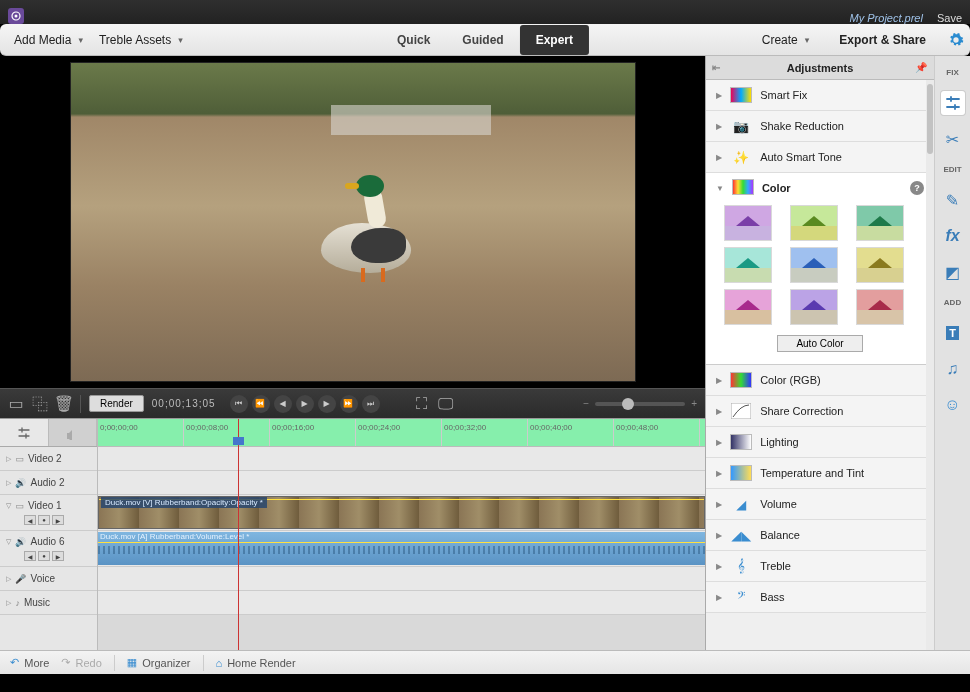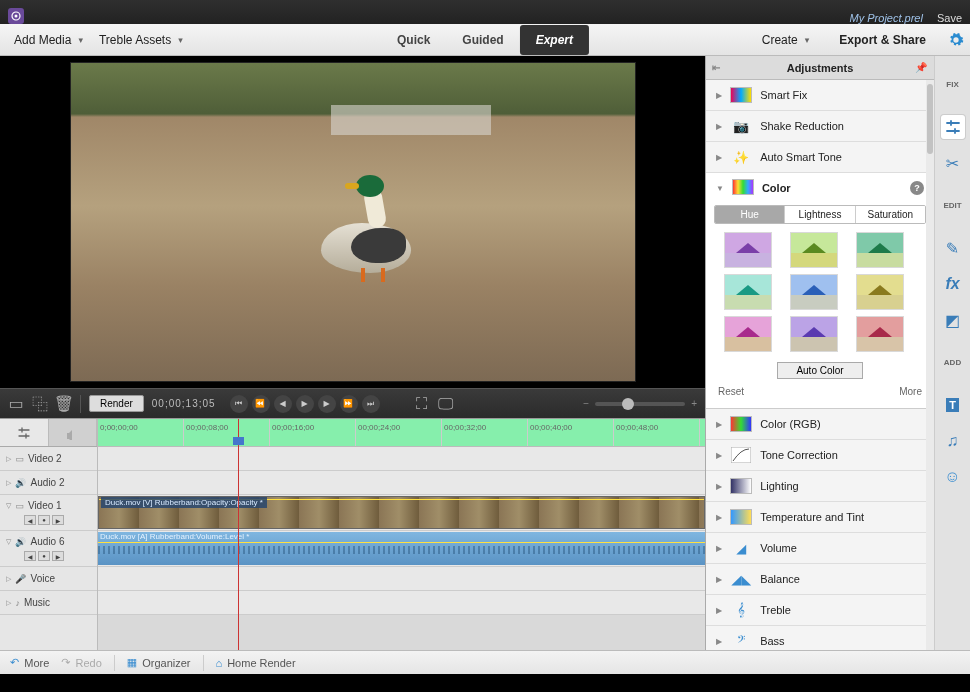--- a/index.html
+++ b/index.html
@@ -7,25 +7,25 @@
 
   
   .titlebar { height: 24px; background: linear-gradient(#2f2f2f,#222); display: flex; align-items: flex-end; padding: 0 8px; }
   .app-icon { width: 16px; height: 16px; background: #6a4a9a; border-radius: 3px; display:flex; align-items:center; justify-content:center; }
   .app-icon svg { width:10px; height:10px; }
   .title-spacer { flex: 1; }
   .project-name { color: #9fc2e8; font-style: italic; font-size: 11px; margin-right: 14px; }
   .save-link { color: #ddd; font-size: 11px; cursor: pointer; }
 
   
-  .toolbar { height: 32px; background: linear-gradient(#f5f5f5,#e4e4e4); border-bottom: 1px solid #bbb; display: flex; align-items: center; padding: 0 6px; font-size: 12px; }
+  .toolbar { height: 32px; background: linear-gradient(#f5f5f5,#e4e4e4); border-bottom: 1px solid #bbb; display: flex; align-items: center; padding: 0 6px; font-size: 12px; border-radius: 6px; }
   .toolbar .drop { padding: 4px 8px; cursor: pointer; display:flex; align-items:center; gap:4px; }
   .toolbar .modes { position:absolute; left:50%; transform:translateX(-50%); display:flex; gap:0; }
   .toolbar .mode { padding: 8px 16px; font-weight:bold; color:#444; cursor:pointer; }
-  .toolbar .mode.active { background:#333; color:#fff; border-radius:3px;font-style:italic; }
+  .toolbar .mode.active { background:#333; color:#fff; border-radius:3px; }
   .toolbar .right { margin-left:auto; display:flex; align-items:center; gap:14px; }
   .gear { width:16px; height:16px; color:#2a8bd0; cursor:pointer; }
   .caret::after { content:"▾"; font-size:9px; margin-left:3px; color:#666; }
 
   
   .main { display:flex; height: 594px; }
   .left-col { flex:1; display:flex; flex-direction:column; background:#000; }
   .preview-wrap { flex:1; background:#000; display:flex; align-items:center; justify-content:center; padding:6px 4px; }
   .preview { width:566px; height:320px; background: linear-gradient(180deg,#6b7a4a 0%,#4f5e38 16%,#a08768 17%,#b5a17e 45%,#9a8264 70%,#7d6a54 100%); position:relative; border:1px solid #222; overflow:hidden; }
   .preview .bench { position:absolute; top:42px; left:260px; width:160px; height:30px; background:#d9d5cf; opacity:.6; }
@@ -99,21 +99,21 @@
   .swatches { display:grid; grid-template-columns:repeat(3,1fr); gap:6px; padding:2px 18px;}
   .sw { width:48px; height:36px; position:relative; cursor:pointer; overflow:hidden; border:1px solid rgba(0,0,0,.15);}
   .sw .sky { position:absolute; inset:0 0 40% 0;}
   .sw .gnd { position:absolute; inset:60% 0 0 0;}
   .sw .glider { position:absolute; left:50%; top:30%; width:0; height:0; border-left:12px solid transparent; border-right:12px solid transparent; transform:translateX(-50%);}
   .auto-btn { display:block; margin:8px auto 4px; font-size:10px; padding:2px 18px; background:#eee; border:1px solid #aaa; cursor:pointer;}
   .reset-more { display:flex; justify-content:space-between; padding:3px 12px; font-size:10px; color:#666;}
   .reset-more span { cursor:pointer; }
 
   .sidebar { width:36px; background:#e2e2e2; border-left:1px solid #ccc; display:flex; flex-direction:column; align-items:center; padding-top:4px;}
-  .side-group-label { font-size:8px; font-weight:bold; color:#666; margin:20px 0;}
+  .side-group-label { font-size:8px; font-weight:bold; color:#666; margin:8px 0;}
   .side-icon { width:24px; height:24px; margin:6px 0; display:flex; align-items:center; justify-content:center; cursor:pointer; color:#3a7db8; font-size:16px; border-radius:3px;}
   .side-icon.active { background:#fff; box-shadow:0 0 0 1px #ccc;}
 
   
   .bottombar { height:24px; background:linear-gradient(#f3f3f3,#e5e5e5); border-top:1px solid #bbb; display:flex; align-items:center; padding:0 10px; gap:12px; font-size:11px; color:#555;}
   .bottombar .bb { display:flex; align-items:center; gap:5px; cursor:pointer;}
   .bottombar .sep { width:1px; height:16px; background:#ccc; }
   .bb.disabled { color:#aaa; }
 
   .gradic { width:22px; height:16px; border:1px solid #bbb; display:inline-block;}
@@ -319,25 +319,20 @@
             <span>Auto Smart Tone</span>
           </div>
 
         <div class="adj-expanded">
           <div class="head">
             <span class="ar">▼</span>
               <span class="ic"><span class="gradic" style="background:linear-gradient(90deg,#f33,#fd3,#3d3,#3af,#a3f);"></span></span>
               <span>Color</span>
             <span class="q">?</span>
           </div>
-          <div class="seg">
-            <div class="active">Hue</div>
-            <div>Lightness</div>
-            <div>Saturation</div>
-          </div>
           <div class="swatches" id="swatch-grid">
               <div class="sw">
                 <div class="sky" style="background:#cfa7e3"></div>
                 <div class="gnd" style="background:#c8b2e0"></div>
                 <div class="glider" style="border-bottom:10px solid #7a3fa8"></div>
               </div>
               <div class="sw">
                 <div class="sky" style="background:#c6e89a"></div>
                 <div class="gnd" style="background:#d4d87c"></div>
                 <div class="glider" style="border-bottom:10px solid #5a8a20"></div>
@@ -372,42 +367,38 @@
                 <div class="gnd" style="background:#ccc4b0"></div>
                 <div class="glider" style="border-bottom:10px solid #5a3ab0"></div>
               </div>
               <div class="sw">
                 <div class="sky" style="background:#e39e9e"></div>
                 <div class="gnd" style="background:#d8c4a8"></div>
                 <div class="glider" style="border-bottom:10px solid #a82a4a"></div>
               </div>
             </div>
           <button class="auto-btn">Auto Color</button>
-          <div class="reset-more">
-            <span>Reset</span>
-            <span>More</span>
-          </div>
         </div>
 
         <div class="adj-item">
             <span class="ar">▶</span>
             <span class="ic">
               <span class="gradic" style="background:linear-gradient(90deg,#f33,#3d3,#33f);"></span>
             </span>
             <span>Color (RGB)</span>
           </div>
         <div class="adj-item">
             <span class="ar">▶</span>
             <span class="ic">
               <svg width="20" height="16" viewBox="0 0 20 16">
                 <rect x="0" y="0" width="20" height="16" fill="#fff" stroke="#aaa"></rect>
                 <path d="M2 14 Q10 2 18 2" stroke="#555" fill="none"></path>
               </svg>
             </span>
-            <span>Tone Correction</span>
+            <span>Share Correction</span>
           </div>
         <div class="adj-item">
             <span class="ar">▶</span>
             <span class="ic">
               <span class="gradic" style="background:linear-gradient(90deg,#336,#fff);"></span>
             </span>
             <span>Lighting</span>
           </div>
         <div class="adj-item">
             <span class="ar">▶</span>

